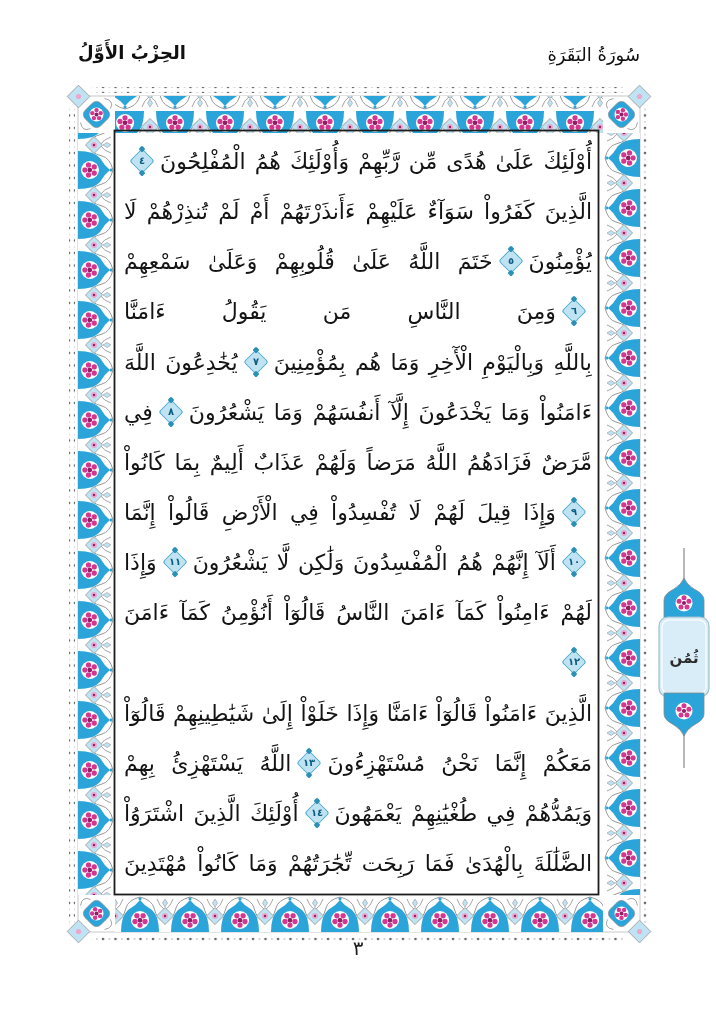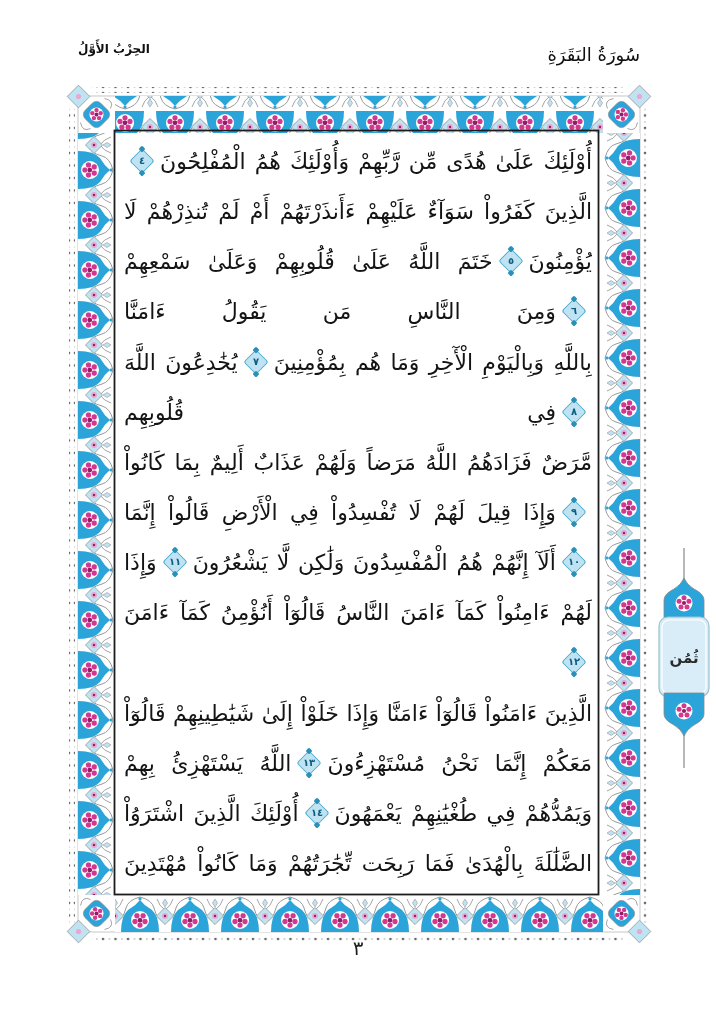--- a/index.html
+++ b/index.html
@@ -3,21 +3,21 @@
 <meta charset="utf-8">
 <style>
   html,body{margin:0;padding:0;background:#ffffff;}
   :root{
     --accent-blue:#2ba4d9; --light-blue:#bfe3f3; --magenta:#d4378f;
     --pink:#eba7cd; --ornament-gray:#9a9a9a; --frame-black:#1c1c1c;
   }
   .page{position:relative;width:716px;height:1024px;background:#fff;overflow:hidden;
         font-family:"DejaVu Sans",sans-serif;}
   .surah{position:absolute;top:44px;right:76px;font-size:18px;font-weight:normal;color:#101010;direction:rtl;}
-  .hizb{position:absolute;top:42px;left:78px;font-size:12px;font-weight:bold;color:#101010;direction:rtl;}
+  .hizb{position:absolute;top:42px;left:78px;font-size:18px;font-weight:bold;color:#101010;direction:rtl;}
   .border-svg{position:absolute;left:0;top:0;width:716px;height:1024px;}
   .f-blue{fill:var(--accent-blue);} .f-lblue{fill:var(--light-blue);}
   .f-magenta{fill:var(--magenta);} .f-pink{fill:var(--pink);}
   .f-dkmag{fill:#8f1f63;}
   .s-gray{fill:none;stroke:var(--ornament-gray);}
   .s-frame{fill:none;stroke:var(--frame-black);}
   .thumn-text{font-family:"DejaVu Sans",sans-serif;font-size:15px;font-weight:bold;fill:#2a2a2a;direction:rtl;}
   .text-area{position:absolute;left:124px;top:137px;width:468px;height:752px;direction:rtl;}
   .lines{display:flex;flex-direction:column;height:100%;}
   .qline{flex:1;font-size:22px;color:#141414;line-height:50px;max-height:50.2px;overflow:hidden;
@@ -152,21 +152,21 @@
     </g>
   </svg>
 
   <div class="text-area">
     <div class="lines">
         <div class="qline"><span class="qtext">أُوْلَئِكَ عَلَىٰ هُدًى مِّن رَّبِّهِمْ وَأُوْلَئِكَ هُمُ الْمُفْلِحُونَ</span><span class="ayah"><span class="ayah-num">٤</span></span></div>
         <div class="qline"><span class="qtext">الَّذِينَ كَفَرُواْ سَوَآءٌ عَلَيْهِمْ ءَأَنذَرْتَهُمْ أَمْ لَمْ تُنذِرْهُمْ لَا</span></div>
         <div class="qline"><span class="qtext">يُؤْمِنُونَ</span><span class="ayah"><span class="ayah-num">٥</span></span><span class="qtext">خَتَمَ اللَّهُ عَلَىٰ قُلُوبِهِمْ وَعَلَىٰ سَمْعِهِمْ وَعَلَىٰ أَبْصَارِهِمْ</span></div>
         <div class="qline"><span class="ayah"><span class="ayah-num">٦</span></span><span class="qtext">وَمِنَ النَّاسِ مَن يَقُولُ ءَامَنَّا</span></div>
         <div class="qline"><span class="qtext">بِاللَّهِ وَبِالْيَوْمِ الْأٓخِرِ وَمَا هُم بِمُؤْمِنِينَ</span><span class="ayah"><span class="ayah-num">٧</span></span><span class="qtext">يُخَٰدِعُونَ اللَّهَ وَالَّذِينَ</span></div>
-        <div class="qline"><span class="ayah"><span class="ayah-num">٨</span></span><span class="qtext">فِي قُلُوبِهِم</span></div>
+        <div class="qline"><span class="qtext">ءَامَنُواْ وَمَا يَخْدَعُونَ إِلَّآ أَنفُسَهُمْ وَمَا يَشْعُرُونَ</span><span class="ayah"><span class="ayah-num">٨</span></span><span class="qtext">فِي قُلُوبِهِم</span></div>
         <div class="qline"><span class="qtext">مَّرَضٌ فَزَادَهُمُ اللَّهُ مَرَضاً وَلَهُمْ عَذَابٌ أَلِيمٌ بِمَا كَانُواْ يُكَذِّبُونَ</span></div>
         <div class="qline"><span class="ayah"><span class="ayah-num">٩</span></span><span class="qtext">وَإِذَا قِيلَ لَهُمْ لَا تُفْسِدُواْ فِي الْأَرْضِ قَالُواْ إِنَّمَا نَحْنُ مُصْلِحُونَ</span></div>
         <div class="qline"><span class="ayah"><span class="ayah-num">١٠</span></span><span class="qtext">أَلَآ إِنَّهُمْ هُمُ الْمُفْسِدُونَ وَلَٰكِن لَّا يَشْعُرُونَ</span><span class="ayah"><span class="ayah-num">١١</span></span><span class="qtext">وَإِذَا قِيلَ</span></div>
         <div class="qline"><span class="qtext">لَهُمْ ءَامِنُواْ كَمَآ ءَامَنَ النَّاسُ قَالُوٓاْ أَنُؤْمِنُ كَمَآ ءَامَنَ</span></div>
         <div class="qline"><span class="ayah"><span class="ayah-num">١٢</span></span></div>
         <div class="qline"><span class="qtext">الَّذِينَ ءَامَنُواْ قَالُوٓاْ ءَامَنَّا وَإِذَا خَلَوْاْ إِلَىٰ شَيَٰطِينِهِمْ قَالُوٓاْ إِنَّا</span></div>
         <div class="qline"><span class="qtext">مَعَكُمْ إِنَّمَا نَحْنُ مُسْتَهْزِءُونَ</span><span class="ayah"><span class="ayah-num">١٣</span></span><span class="qtext">اللَّهُ يَسْتَهْزِئُ بِهِمْ</span></div>
         <div class="qline"><span class="qtext">وَيَمُدُّهُمْ فِي طُغْيَٰنِهِمْ يَعْمَهُونَ</span><span class="ayah"><span class="ayah-num">١٤</span></span><span class="qtext">أُوْلَئِكَ الَّذِينَ اشْتَرَوُاْ</span></div>
         <div class="qline"><span class="qtext">الضَّلَٰلَةَ بِالْهُدَىٰ فَمَا رَبِحَت تِّجَٰرَتُهُمْ وَمَا كَانُواْ مُهْتَدِينَ</span></div>
       </div>

